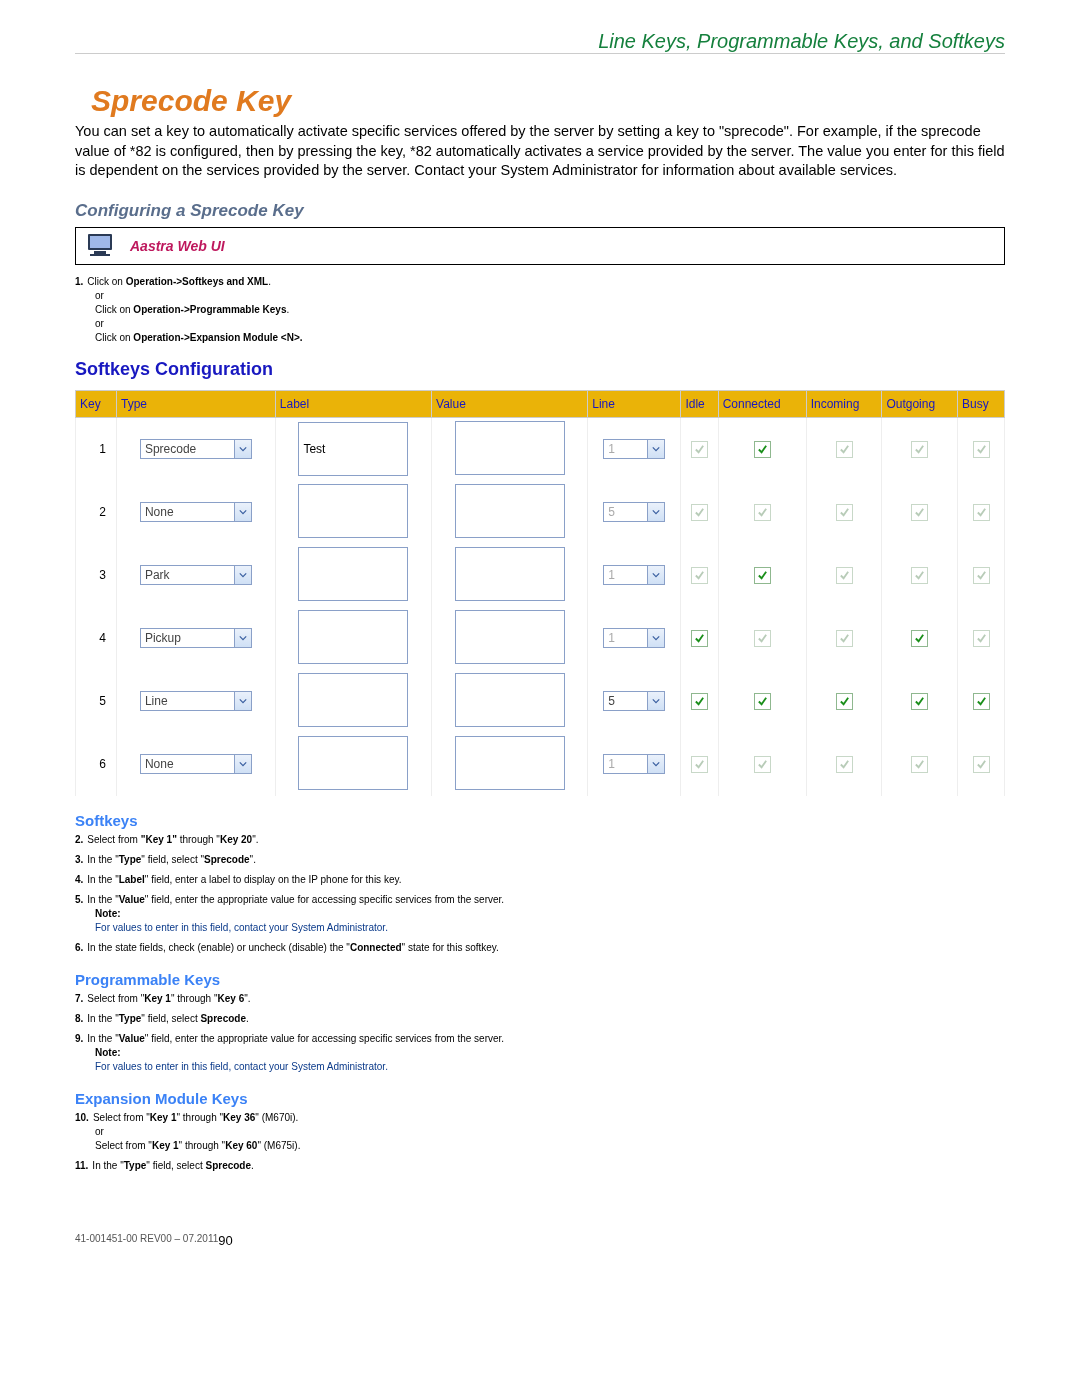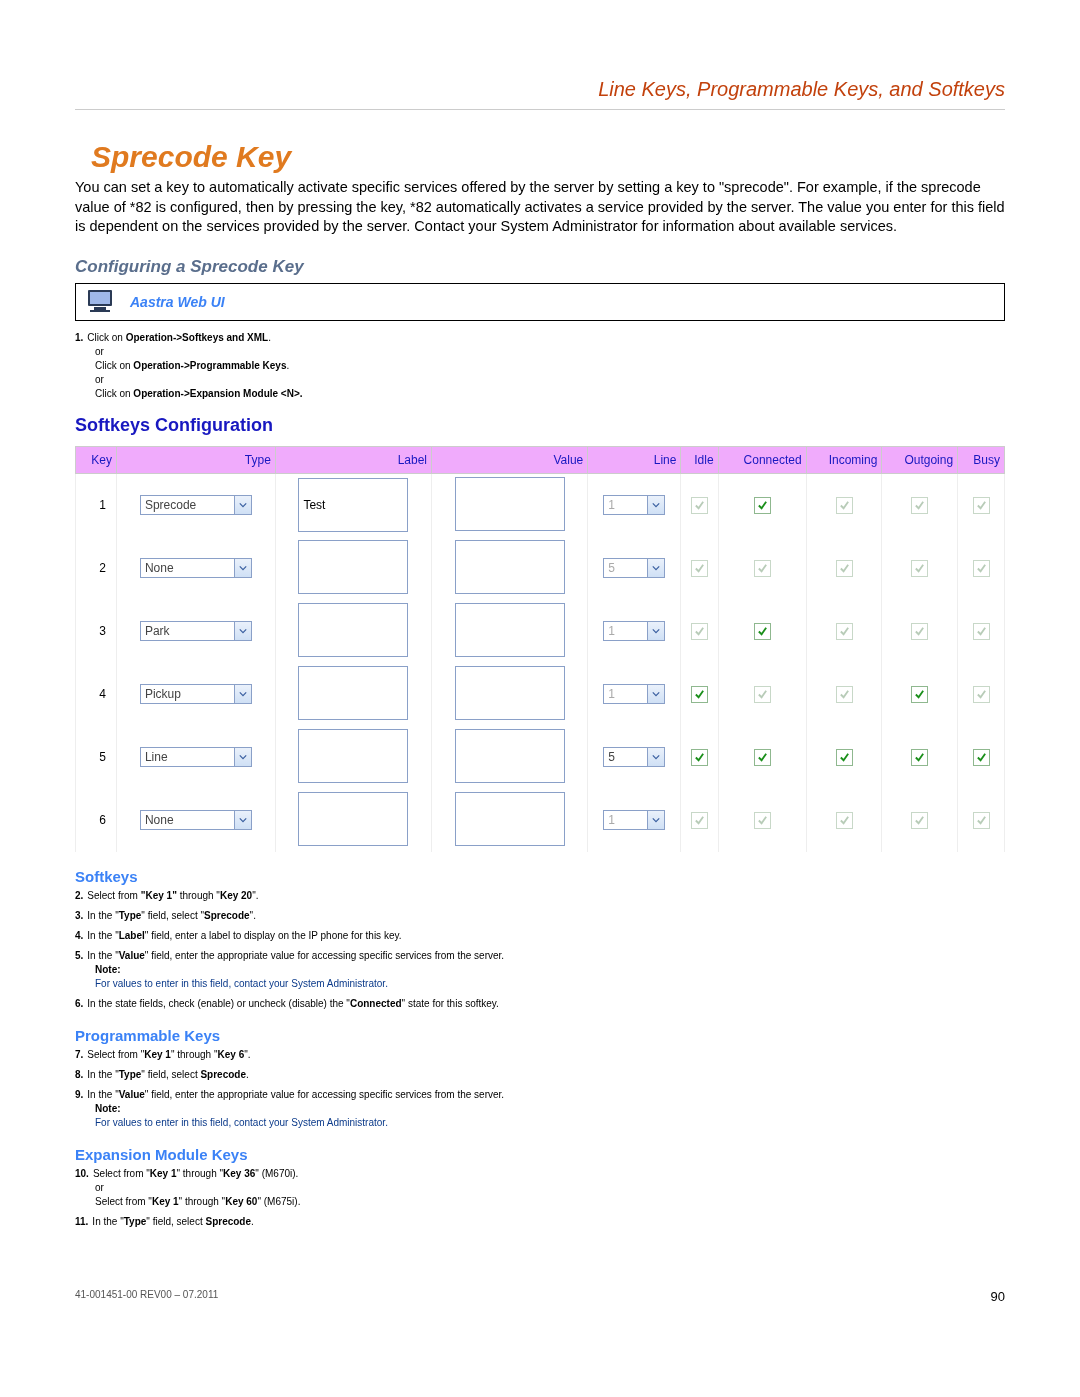--- a/index.html
+++ b/index.html
@@ -9,26 +9,25 @@
     background: #fff;
     color: #000;
     width: 1080px;
   }
   .page {
     padding: 30px 75px 40px 75px;
   }
   .header {
     text-align: right;
     font-style: italic;
-    color: #c2410c;
+    color: #15803d;
     font-size: 20px;
     border-bottom: 1px solid #ccc;
-    padding-bottom: 8px;
+    padding-bottom: 0;
     margin-bottom: 30px;
-    margin-top: 48px;
   }
   h1.main-title {
     color: #e07a1f;
     font-style: italic;
     font-weight: bold;
     font-size: 30px;
     margin: 0 0 4px 16px;
   }
   .body-text {
     font-size: 14.5px;
@@ -58,21 +57,21 @@
   .callout-icon {
     width: 36px;
     height: 28px;
     margin-right: 10px;
     display: flex;
     align-items: center;
     justify-content: center;
   }
   .callout-icon svg { width: 36px; height: 28px; }
   .callout-label {
-    color: #3b82f6;
+    color: #be185d;
     font-weight: bold;
     font-style: italic;
     font-size: 14px;
   }
   ol.steps {
     list-style: none;
     padding: 0;
     margin: 0;
     font-size: 10px;
   }
@@ -101,22 +100,22 @@
     border-collapse: collapse;
     width: 100%;
     font-family: Verdana, Arial, sans-serif;
     font-size: 12px;
   }
   table.softkeys th {
     border: 1px solid #ccc;
     color: #1818c0;
     font-weight: normal;
     padding: 6px 4px;
-    text-align: right;
-    background: #f0abfc;
+    text-align: left;
+    background: #eab308;
   }
   table.softkeys td {
     border-left: 1px solid #eee;
     border-right: 1px solid #eee;
     padding: 3px 4px;
     text-align: center;
     vertical-align: middle;
   }
   table.softkeys td.keynum {
     text-align: right;
@@ -173,21 +172,20 @@
     align-items: center;
     justify-content: center;
   }
   .chk.disabled { border-color: #c8d8c8; }
   .chk svg { width: 11px; height: 11px; }
   .chk .tick-on { stroke: #1a8f1a; }
   .chk .tick-off { stroke: #b8ccb8; }
 
   .footer {
     display: flex;
-    justify-content: space-between;
     font-size: 10px;
     color: #555;
     margin-top: 60px;
   }
   .footer .pnum { font-weight: normal; color: #000; font-size: 13px; }
 </style>
 </head>
 <body>
 
 <div class="page">

